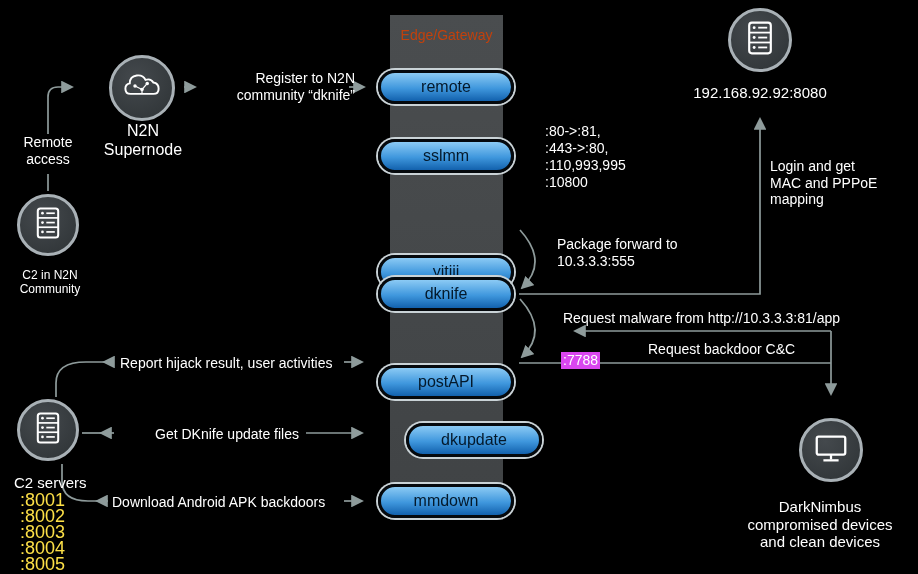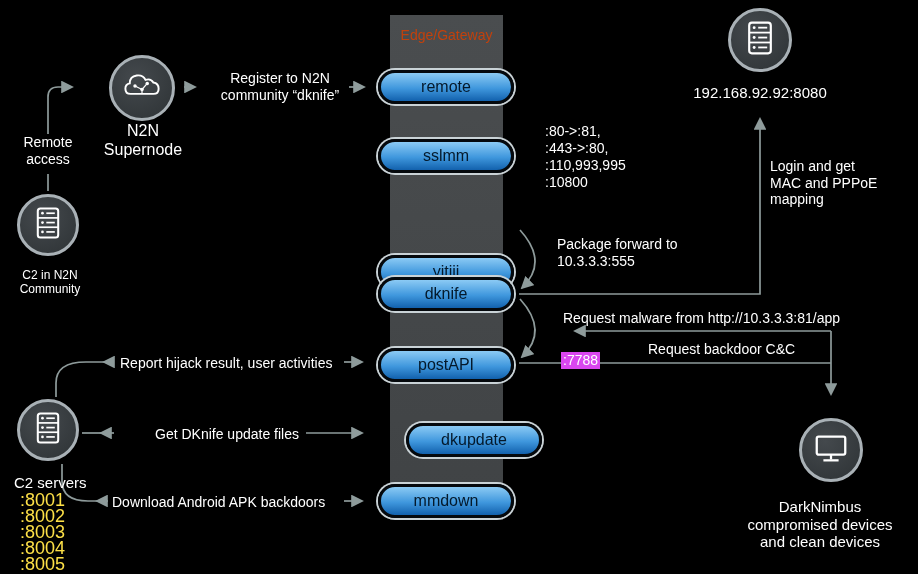--- a/index.html
+++ b/index.html
@@ -78,21 +78,21 @@
   </div>
 <div class="pill" style="top:139px;">
     <span>sslmm</span>
   </div>
 <div class="pill" style="top:208px;margin-top:47px;">
     <span>yitiji</span>
   </div>
 <div class="pill" style="top:277px;">
     <span>dknife</span>
   </div>
-<div class="pill" style="top:348px;">
+<div class="pill" style="top:365px;">
     <span>postAPI</span>
   </div>
 <div class="pill" style="top:423px;margin-left:28px;">
     <span>dkupdate</span>
   </div>
 <div class="pill" style="top:484px;">
     <span>mmdown</span>
   </div>
 
 <div class="node-circle" style="left:109px;top:55px;width:66px;height:66px;">
@@ -179,21 +179,21 @@
       <rect x="5" y="8" width="30" height="19" rx="2" fill="none" stroke="#fff" stroke-width="2.4"></rect>
       <line x1="20" y1="27" x2="20" y2="32" stroke="#fff" stroke-width="2.4"></line>
       <line x1="12" y1="33" x2="28" y2="33" stroke="#fff" stroke-width="2.4"></line>
     </svg>
   </span>
 </div>
 <div class="abs label center" style="left:722px;top:498px;width:196px;font-size:15px;">DarkNimbus
 compromised devices
 and clean devices</div>
 
-<div class="abs label center" style="left:205px;top:70px;width:150px;">Register to N2N
+<div class="abs label center" style="left:205px;top:70px;width:150px;text-align:right;">Register to N2N
 community “dknife”</div>
 <div class="abs label" style="left:545px;top:123px;width:120px;line-height:17px;">:80-&gt;:81,
 :443-&gt;:80,
 :110,993,995
 :10800</div>
 <div class="abs label" style="left:770px;top:158px;width:130px;">Login and get
 MAC and PPPoE
 mapping</div>
 <div class="abs label" style="left:557px;top:236px;width:150px;">Package forward to
 10.3.3.3:555</div>

